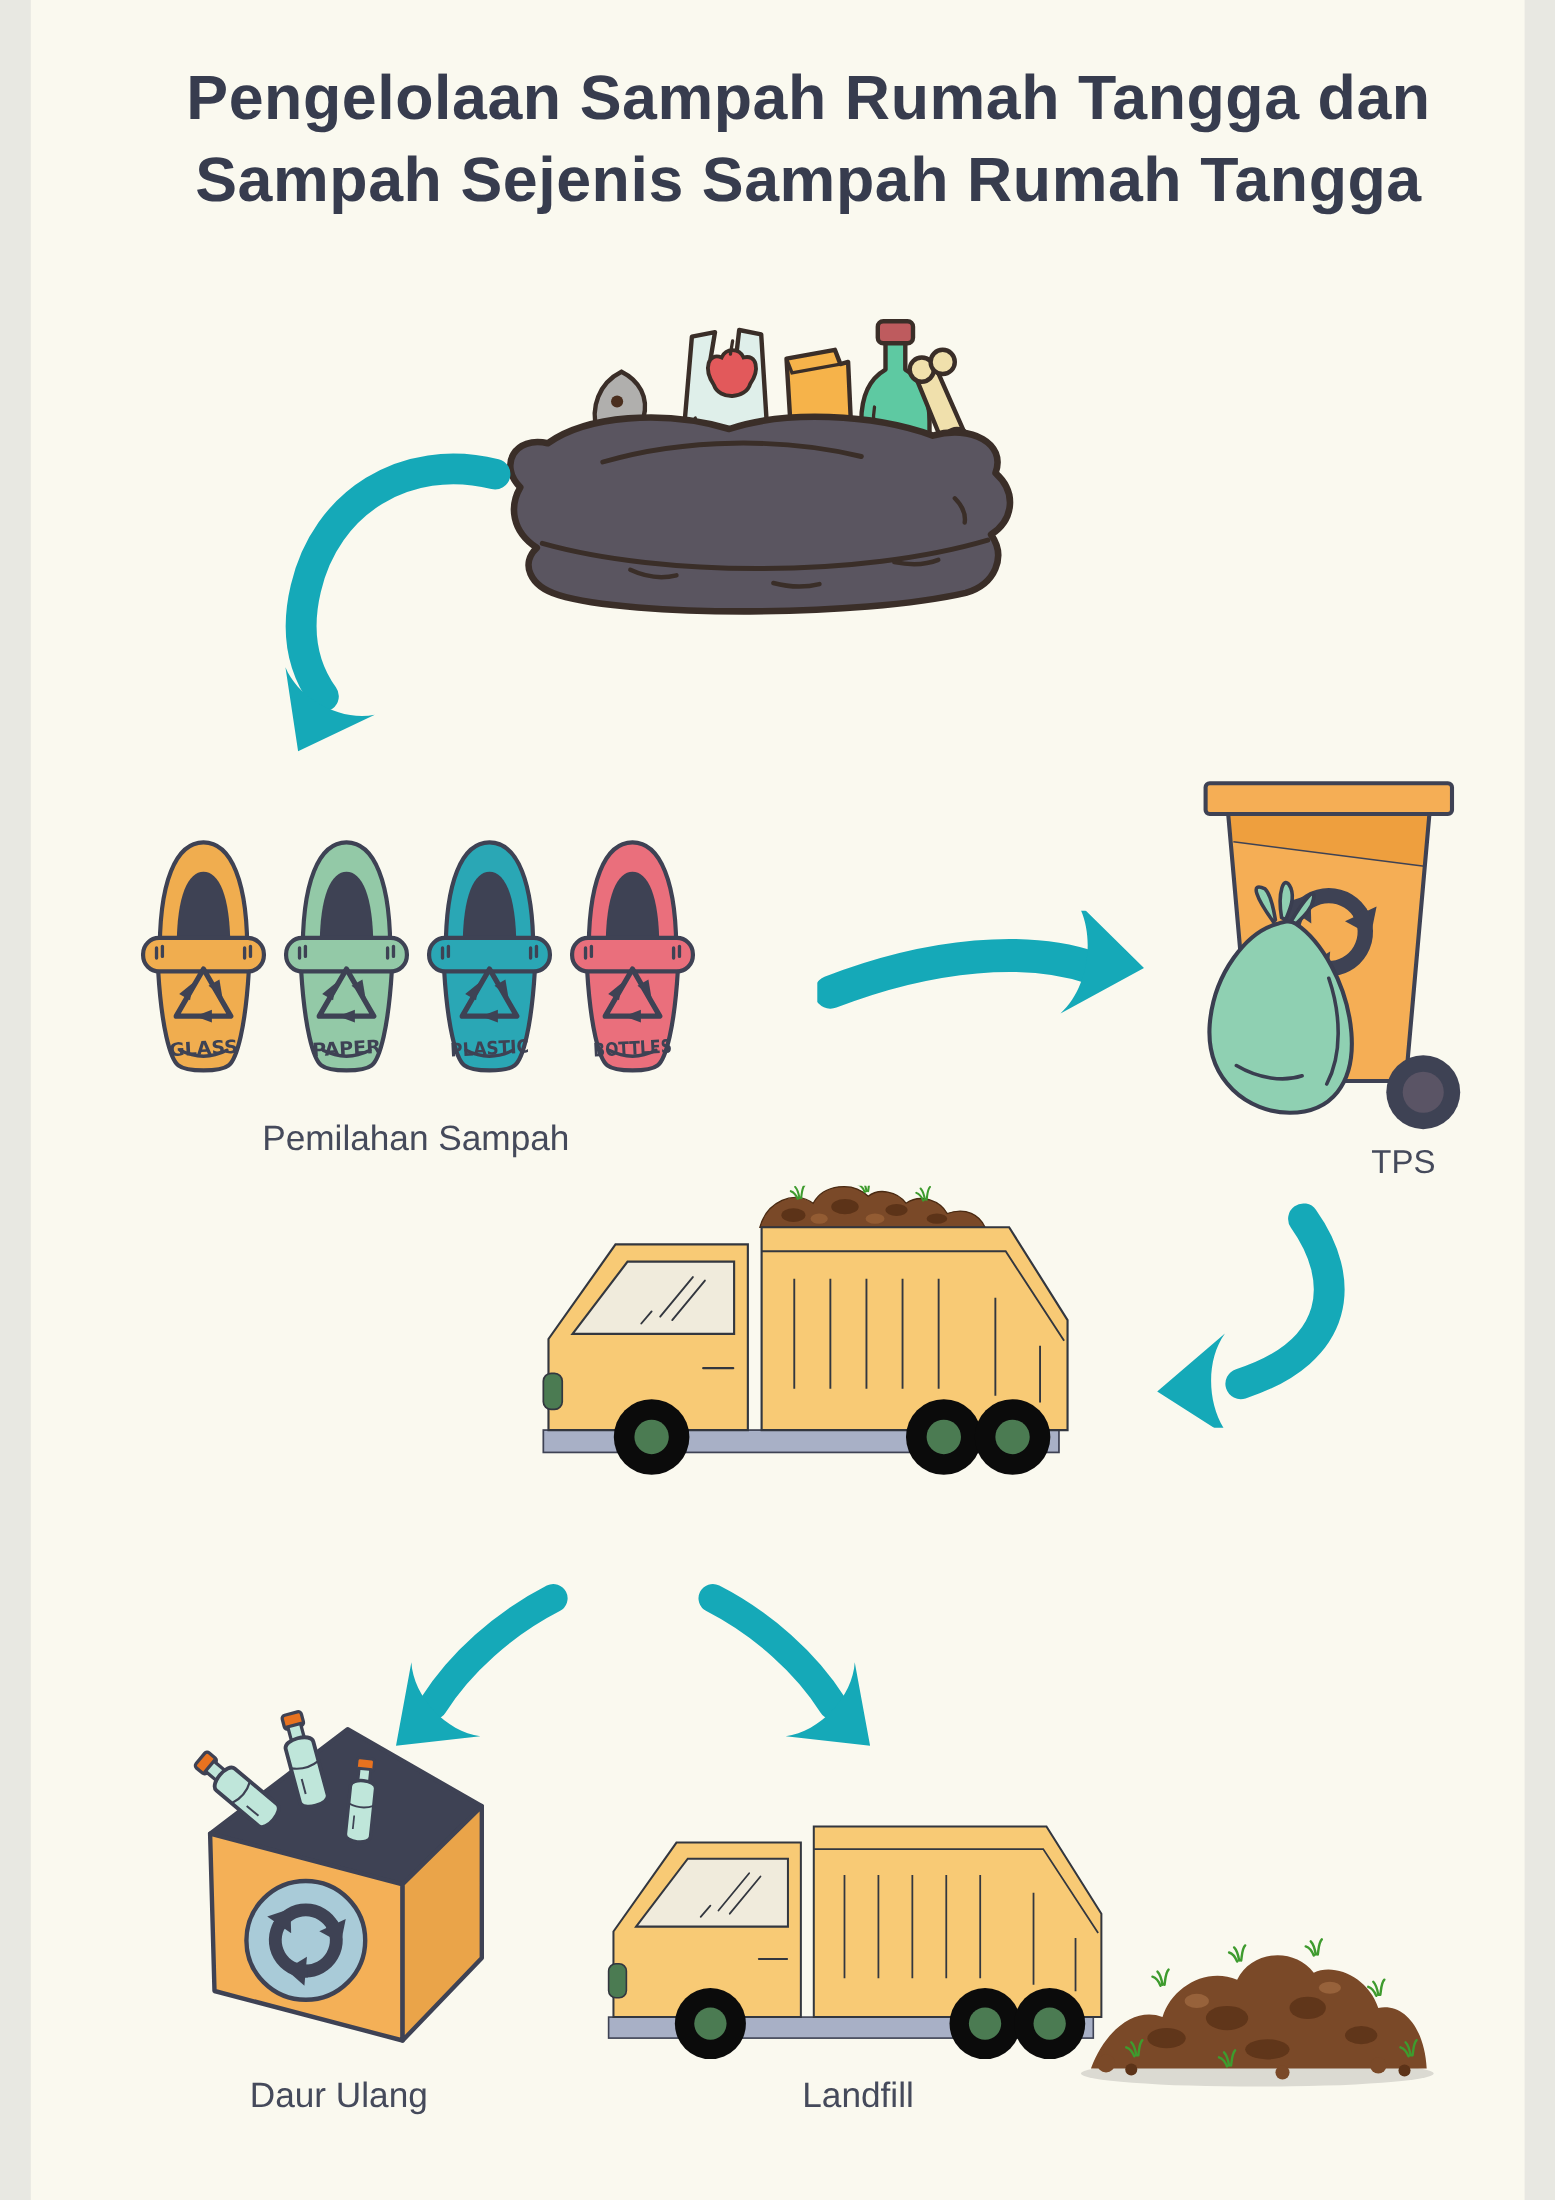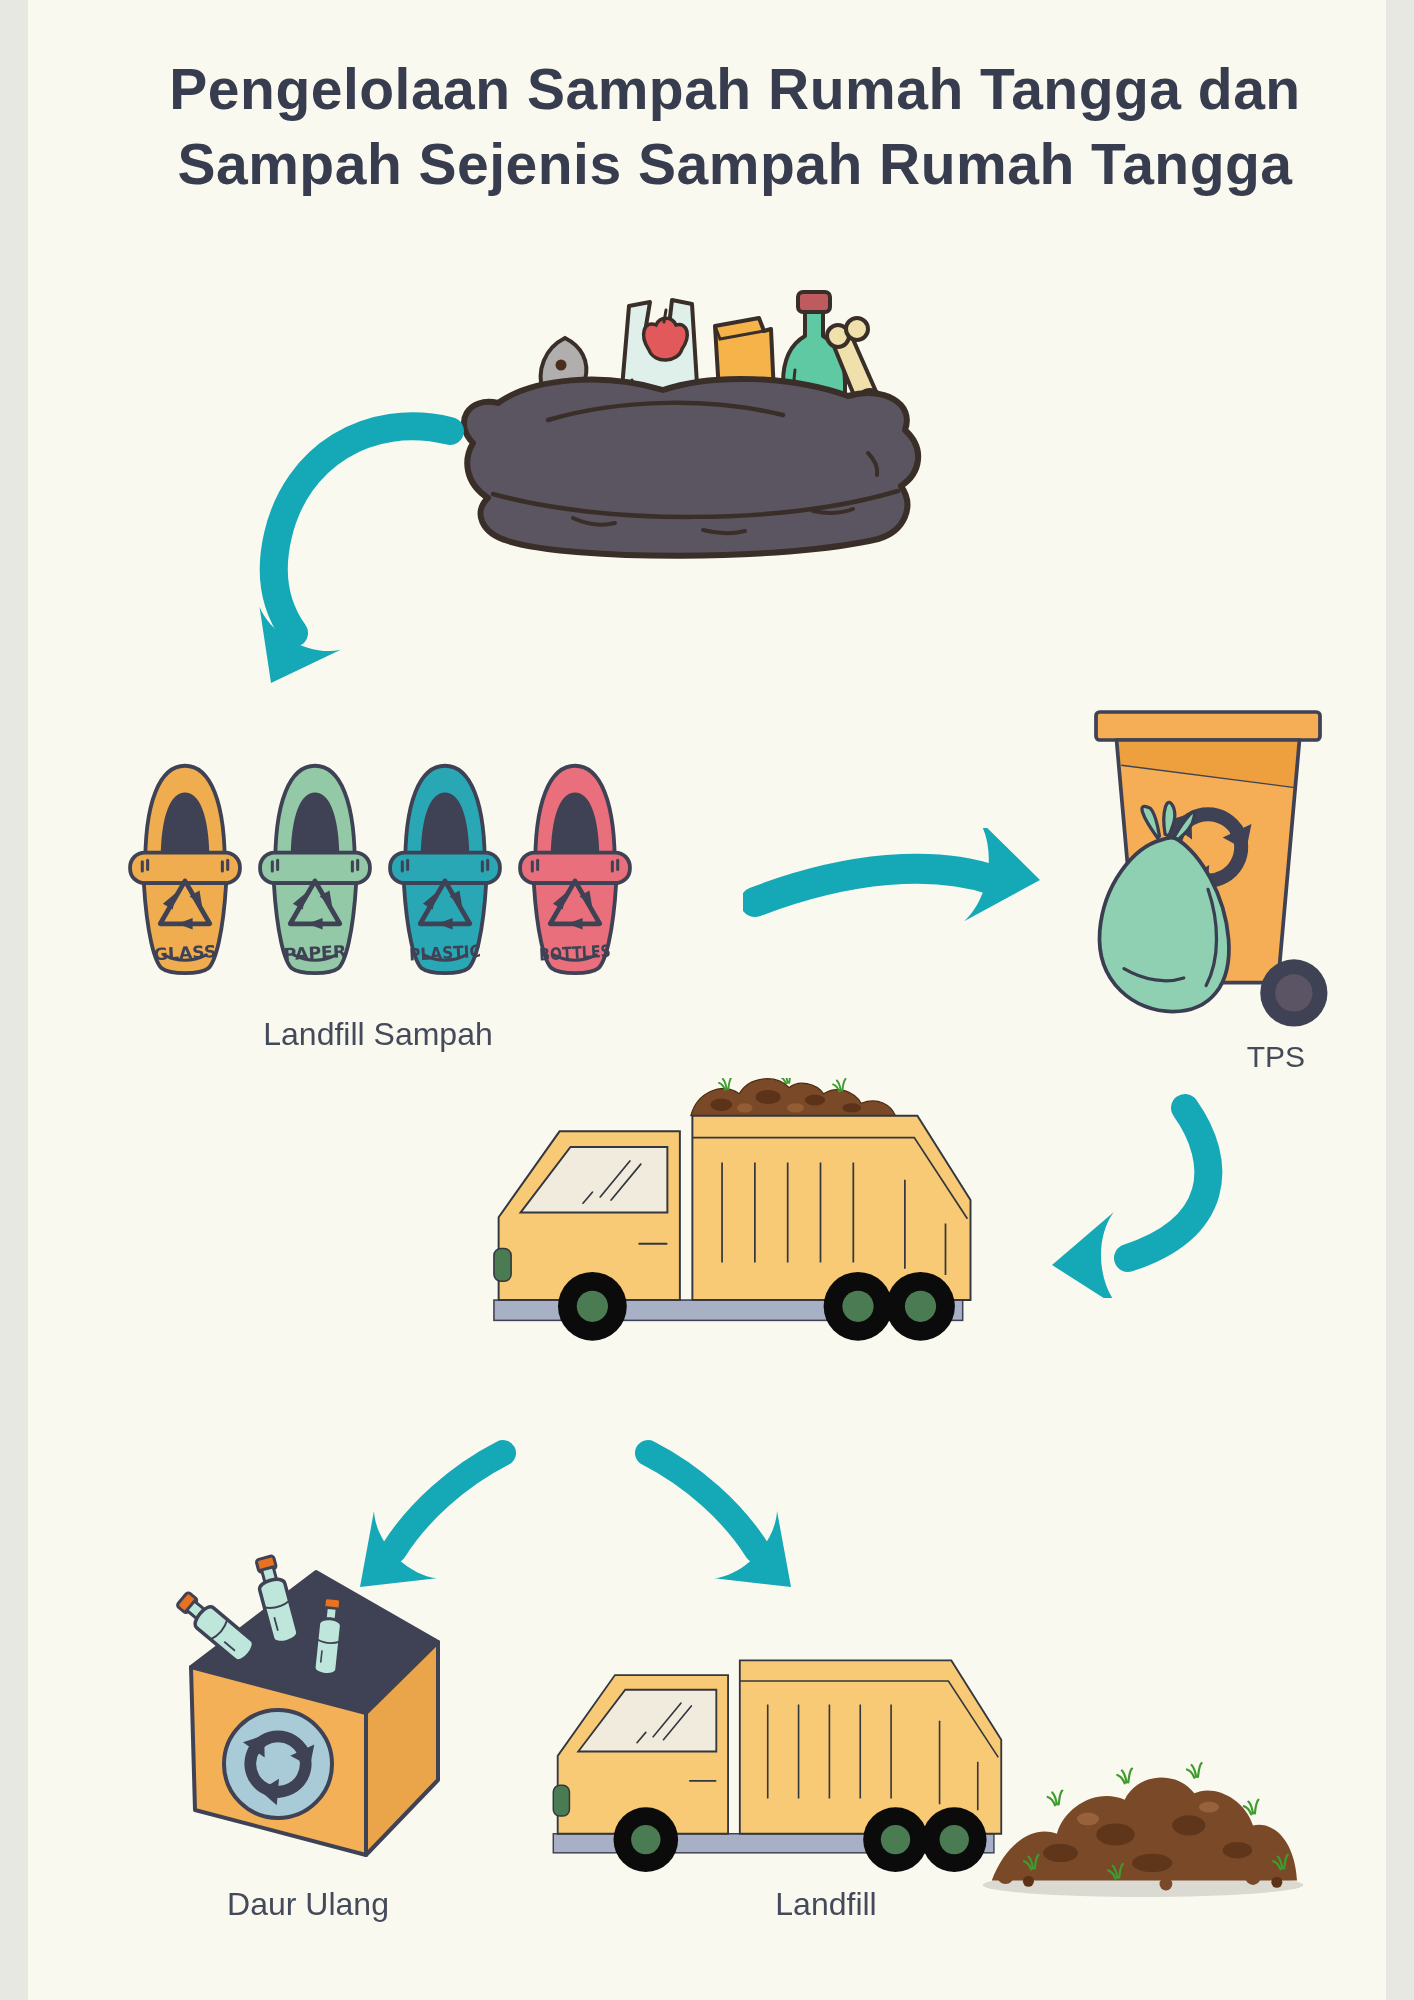--- a/index.html
+++ b/index.html
@@ -7,21 +7,21 @@
           font-family:"Liberation Sans",sans-serif;overflow:hidden;}
   .abs{position:absolute;}
   .title{left:0;top:52px;width:1414px;padding:0 70px;box-sizing:border-box;text-align:center;
          font-size:57px;font-weight:700;line-height:1.32;color:#373C4E;letter-spacing:.5px;}
   .caption{color:#454A5B;text-align:center;white-space:pre-line;}
   .cap-source{left:325px;top:564px;width:760px;font-size:32px;line-height:1.55;}
   .cap-sorting{left:100px;top:1016px;width:500px;font-size:32px;}
   .cap-tps{left:1097px;top:1040px;width:180px;font-size:30px;text-align:right;}
   .cap-tpa{left:330px;top:1392px;width:720px;font-size:33px;}
   .cap-recycle{left:130px;top:1886px;width:300px;font-size:32px;}
-  .cap-landfill{left:648px;top:1886px;width:300px;font-size:32px;}
+  .cap-landfill{left:602px;top:1886px;width:300px;font-size:32px;}
   svg{display:block;}
   .defs-holder{position:absolute;width:0;height:0;overflow:hidden;}
 </style>
 </head>
 <body>
 
 <div class="canvas">
 
   <svg class="defs-holder" aria-hidden="true">
     <defs>
@@ -158,21 +158,21 @@
       <path d="M48,136 C48,72 62,45 80,45 C98,45 112,72 112,136 Z" fill="#3E4254"></path>
       <rect x="8" y="124" width="144" height="40" rx="19" fill="#EA6F7C" stroke="#3E4254" stroke-width="5"></rect>
       <path d="M24,136 L24,148 M31,134 L31,146 M129,136 L129,148 M136,134 L136,146" stroke="#3E4254" stroke-width="4" stroke-linecap="round"></path>
       <path d="M26,164 C30,230 40,268 50,276 C60,284 100,284 110,276 C120,268 130,230 134,164 Z" fill="#EA6F7C" stroke="#3E4254" stroke-width="5" stroke-linejoin="round"></path>
       <path d="M52,258 C70,267 90,267 108,258" fill="none" stroke="#3E4254" stroke-width="4" stroke-linecap="round"></path>
       <use href="#recycle-tri" transform="translate(80,196) scale(1.25)" style="color:#3E4254"></use>
       <text x="80" y="263" text-anchor="middle" font-size="22" font-weight="700" fill="#3E4254" font-family="DejaVu Sans, sans-serif" transform="rotate(-3 80 255)" textLength="94" lengthAdjust="spacingAndGlyphs">BOTTLES</text>
     </svg>
   </div>
 
-  <div class="abs caption cap-sorting">Landfill Sampah</div>
+  <div class="abs caption cap-sorting">Pemilahan Sampah</div>
 
   <svg class="abs" style="left:715px;top:828px" width="310" height="130" viewBox="0 0 310 130">
     <path d="M12,74 C105,38 192,32 250,52" fill="none" stroke="#15A9B8" stroke-width="30" stroke-linecap="round"></path>
     <use href="#arrowhead" transform="translate(297,52) rotate(8) scale(1.12)" fill="#15A9B8"></use>
   </svg>
 
   <svg class="abs" style="left:1040px;top:698px" width="280" height="336" viewBox="0 0 300 360">
     <rect x="30" y="15" width="240" height="30" rx="4" fill="#F5AE55" stroke="#3E4254" stroke-width="4"></rect>
     <path d="M52,45 L248,45 L225,305 L75,305 Z" fill="#F5AE55"></path>
     <path d="M52,45 L248,45 L243,96 L57,72 Z" fill="#EE9F3E"></path>

